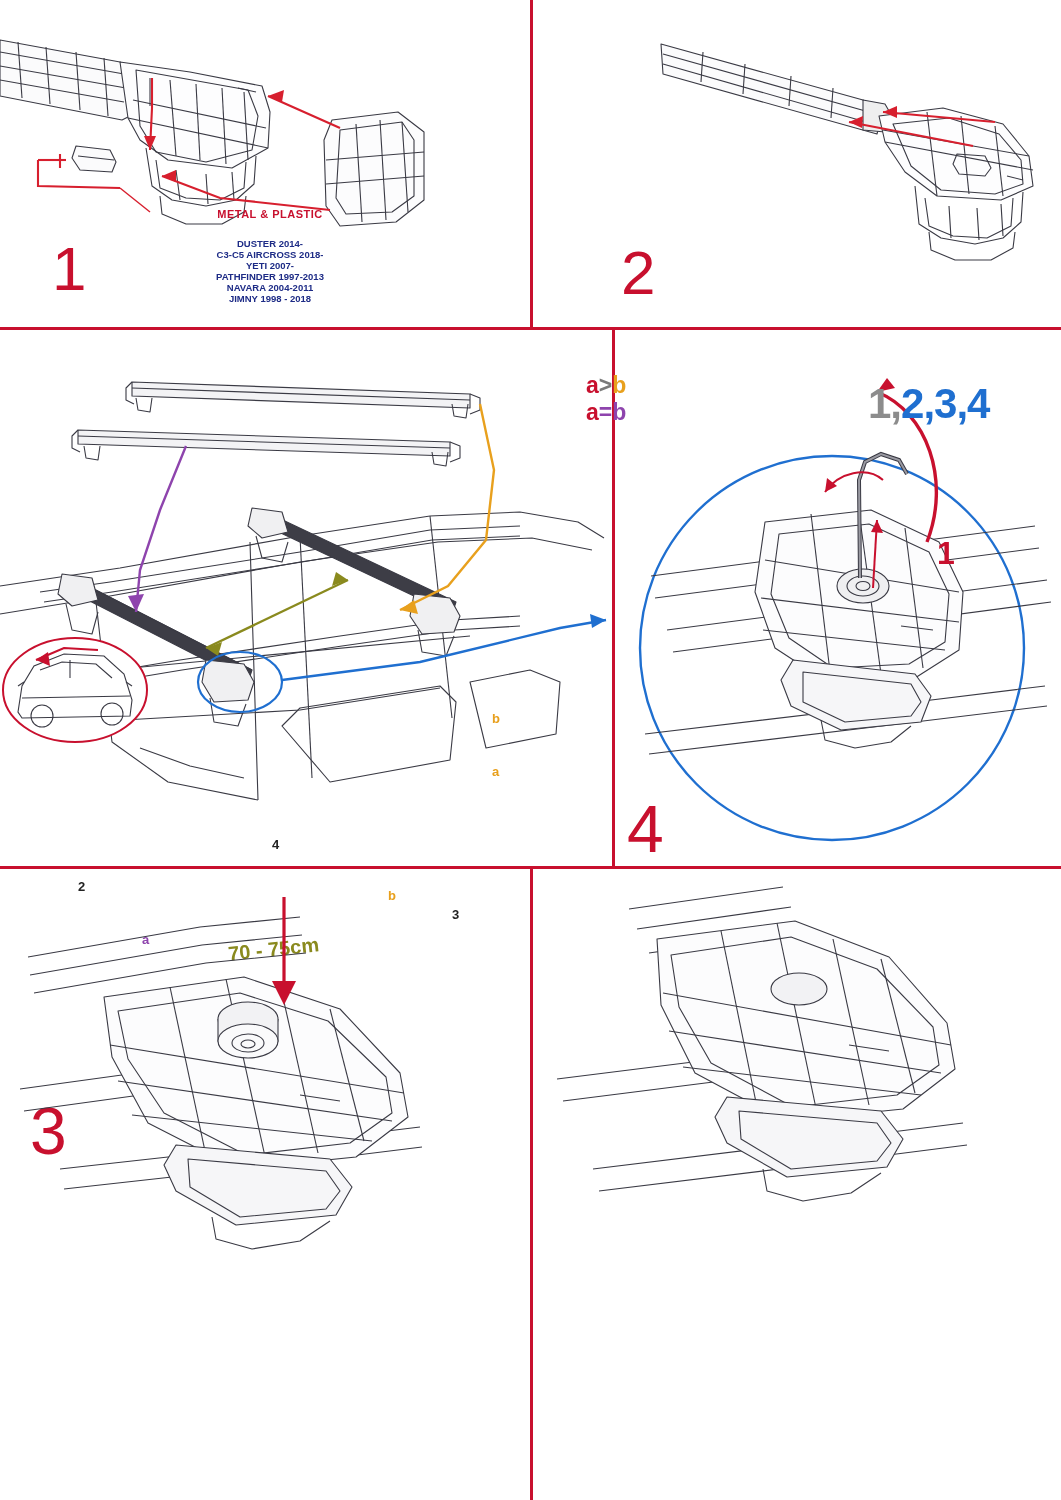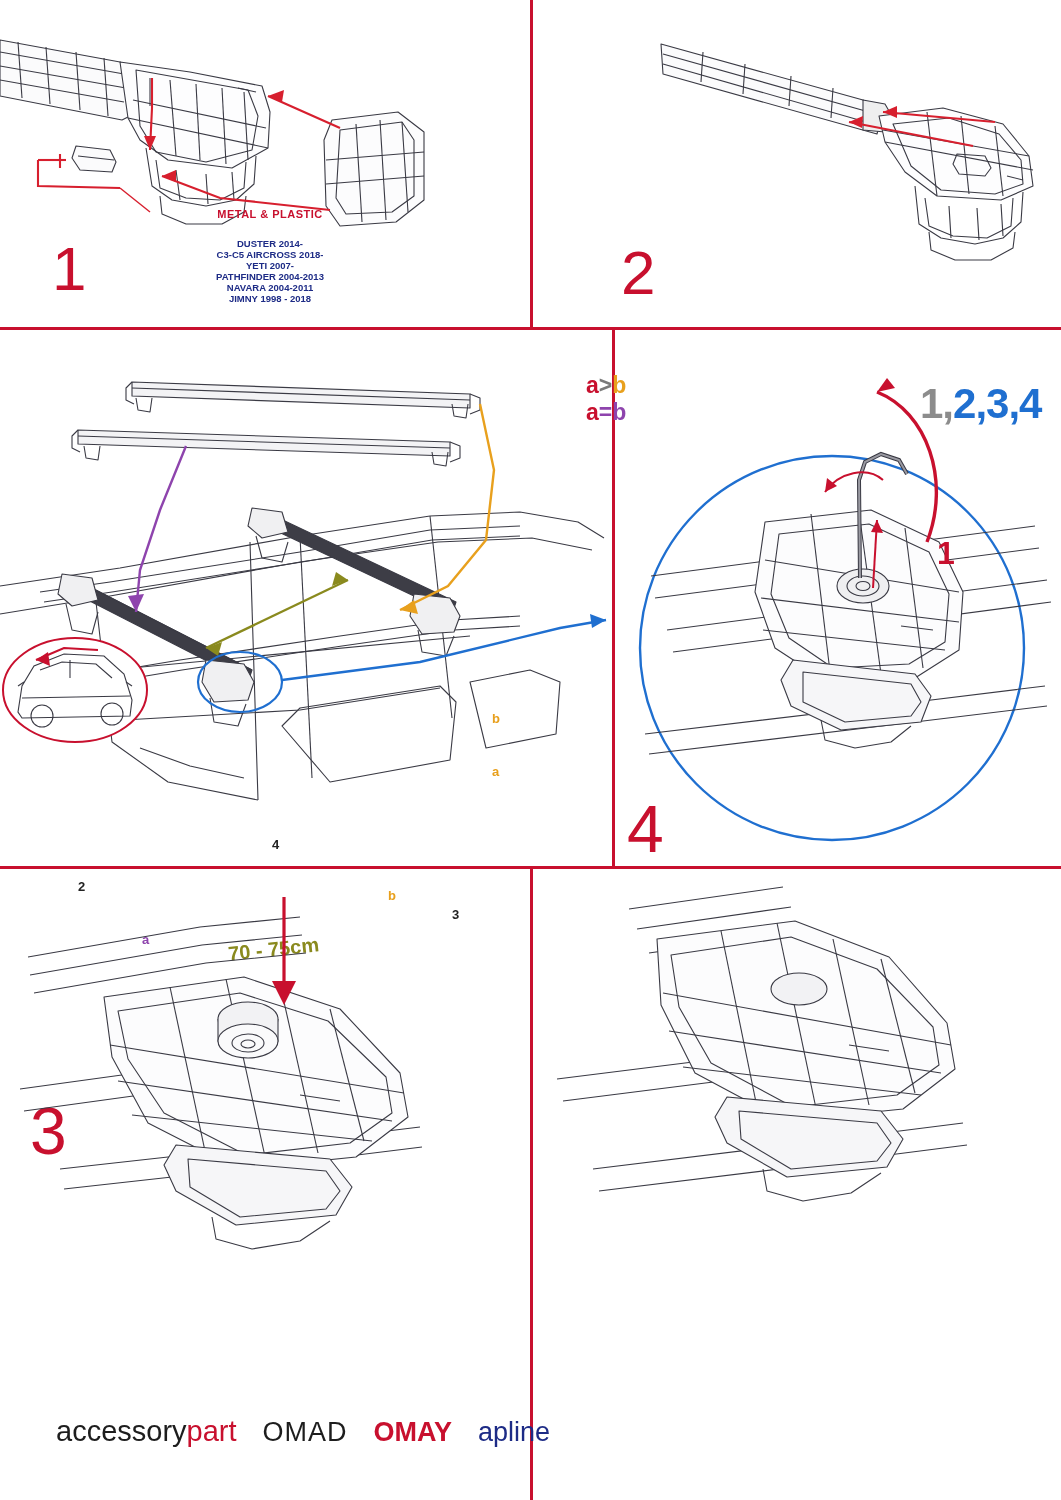--- a/index.html
+++ b/index.html
@@ -26,21 +26,21 @@
   .mp-list{color:#1d2b86;font-size:9.5px;font-weight:bold;line-height:11px;margin-top:18px;}
 
   .ab-box{position:absolute;left:586px;top:372px;font-size:23px;font-weight:bold;font-family:"Liberation Sans",sans-serif;}
   .ab-box .row{line-height:27px;}
   .ab-a{color:#c8102e;}
   .ab-gt{color:#7a7a7a;}
   .ab-b{color:#e8a01d;}
   .ab-eq{color:#8e44ad;}
   .ab-b2{color:#8e44ad;}
 
-  .seq{position:absolute;left:920px;top:380px;font-size:42px;font-weight:bold;letter-spacing:-1px;}
+  .seq{position:absolute;left:868px;top:380px;font-size:42px;font-weight:bold;letter-spacing:-1px;}
   .seq .g{color:#8c8c8c;}
   .seq .b{color:#1f6fd0;}
 
   .dist-label{position:absolute;left:228px;top:608px;color:#8a8a1e;font-size:20px;font-weight:bold;transform:rotate(-6deg);}
 
   .lbl{position:absolute;font-size:13px;font-weight:bold;}
   .lbl.k2{left:78px;top:549px;color:#222;}
   .lbl.k3{left:452px;top:577px;color:#222;}
   .lbl.k4{left:272px;top:507px;color:#222;}
   .lbl.a1{left:142px;top:602px;color:#8e44ad;}
@@ -130,21 +130,21 @@
         <path d="M120 188 L150 212"></path>
       </g>
     </svg>
 
     <div class="metal-plastic">
       <div class="mp-title">METAL &amp; PLASTIC</div>
       <div class="mp-list">
         <div>DUSTER 2014-</div>
         <div>C3-C5 AIRCROSS 2018-</div>
         <div>YETI 2007-</div>
-        <div>PATHFINDER 2004-2013</div>
+        <div>PATHFINDER 1997-2013</div>
         <div>NAVARA 2004-2011</div>
         <div>JIMNY 1998 - 2018</div>
       </div>
     </div>
     <div class="step-num" style="left:52px;top:238px;">1</div>
   </div>
 
   <div class="panel" style="left:533px;top:0;width:528px;height:327px;">
     <svg width="528" height="327" viewBox="0 0 528 327">
       <g fill="none" stroke="#3a3a44" stroke-width="1.1" stroke-linejoin="round">
@@ -379,26 +379,20 @@
         <path d="M188 290 L326 302 L340 322 L326 340 L240 348 L190 318 Z"></path>
         <path d="M212 348 L216 370 L252 380 L300 372 L330 352"></path>
         <path d="M300 226 L340 232"></path>
       </g>
       <path d="M284 28 L284 128" stroke="#c8102e" stroke-width="3.2" fill="none"></path>
       <path d="M284 136 L272 112 L296 112 Z" fill="#c8102e"></path>
     </svg>
 
   </div>
 
-  <div class="brandrow">
-    <div class="b-acc"><span class="dark">accessory</span><span class="red">part</span></div>
-    <div class="b-omad">OMAD</div>
-    <div class="b-omay">OMAY</div>
-    <div class="b-apline">apline</div>
-  </div>
 
   <div class="panel" style="left:533px;top:869px;width:528px;height:631px;">
     <svg width="528" height="400" viewBox="0 0 528 400">
       <g fill="none" stroke="#3a3a44" stroke-width="1.1" stroke-linejoin="round">
         <path d="M96 40 L250 18"></path>
         <path d="M104 60 L258 38"></path>
         <path d="M116 84 L268 62"></path>
         <path d="M24 210 L200 188 L392 166"></path>
         <path d="M30 232 L204 210 L396 188"></path>
         <path d="M60 300 L240 278 L430 254"></path>

